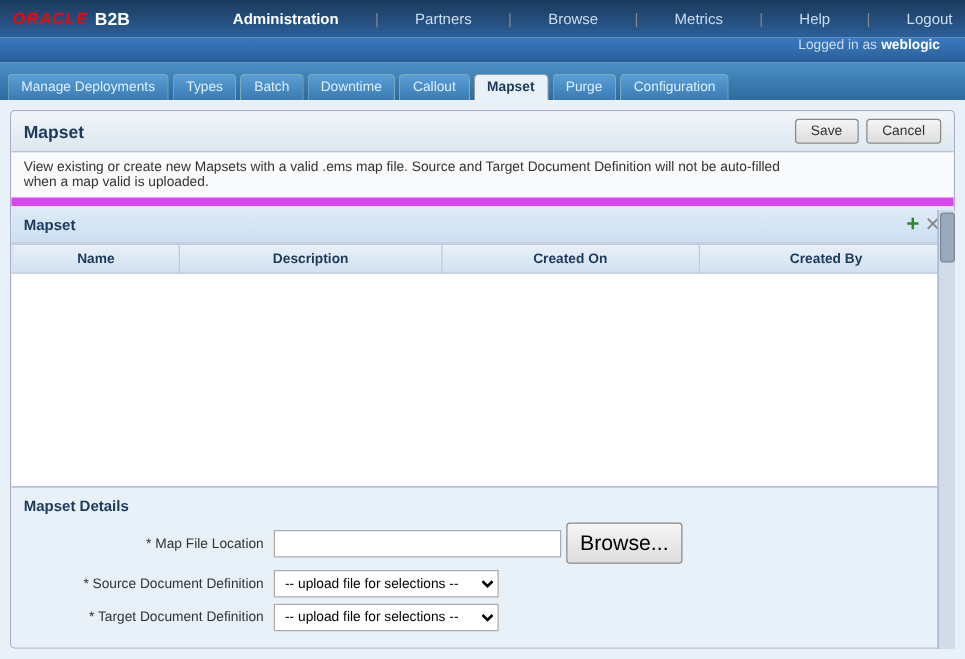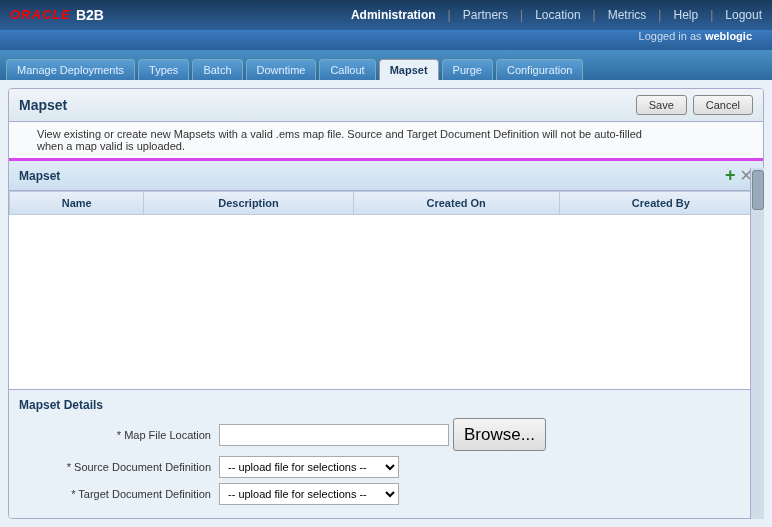--- a/index.html
+++ b/index.html
@@ -27,21 +27,21 @@
     }
     #logo-b2b {
       color: #fff;
       font-weight: bold;
       font-size: 14px;
       margin-left: 5px;
     }
     #header-nav {
       display: flex;
       align-items: center;
-      gap: 12px;
+      gap: 29px;
     }
     #header-nav span {
       color: #cde;
       font-size: 12px;
       cursor: pointer;
     }
     #header-nav .separator { color: #888; }
     #header-nav .active-nav { color: #fff; font-weight: bold; }
 
     
@@ -123,25 +123,25 @@
       font-size: 11px;
       cursor: pointer;
       border-radius: 3px;
       border: 1px solid #888;
       background: linear-gradient(to bottom, #f5f5f5, #ddd);
       color: #333;
     }
 
     
     #panel-desc {
-      padding: 6px 28px;
+      padding: 6px 10px;
       font-size: 11px;
       color: #333;
       background: #f8fafc;
-      border-bottom: 3px solid #d946ef;
+      border-bottom: 7px solid #d946ef;
     }
 
     
     #mapset-section {
       flex: 1;
       display: flex;
       flex-direction: column;
       overflow: hidden;
     }
     #mapset-section-header {
@@ -270,21 +270,21 @@
 <div id="header">
   <div id="logo-area">
     <span id="logo-oracle">ORACLE</span>
     <span id="logo-b2b">B2B</span>
   </div>
   <div id="header-nav">
     <span class="active-nav">Administration</span>
     <span class="separator">|</span>
     <span>Partners</span>
     <span class="separator">|</span>
-    <span>Location</span>
+    <span>Browse</span>
     <span class="separator">|</span>
     <span>Metrics</span>
     <span class="separator">|</span>
     <span>Help</span>
     <span class="separator">|</span>
     <span>Logout</span>
   </div>
 </div>
 
 <div id="logged-in-bar">

